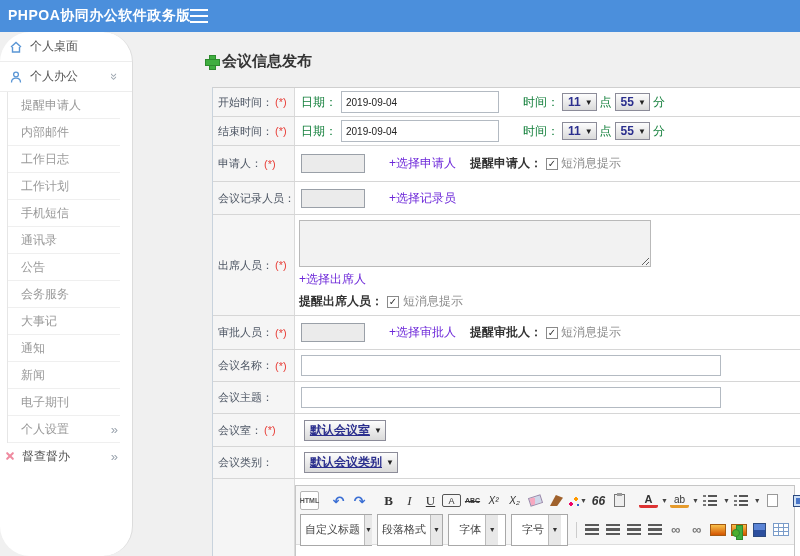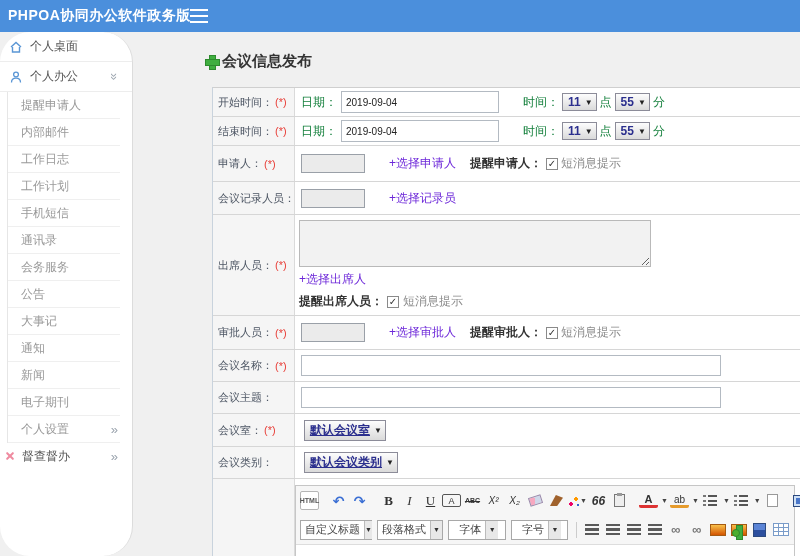--- a/index.html
+++ b/index.html
@@ -108,21 +108,21 @@
     radial-gradient(circle 2px at 3px 9px,#e06 98%,transparent),
     radial-gradient(circle 2px at 8px 4px,#f90 98%,transparent),
     radial-gradient(circle 1.5px at 10px 10px,#36c 98%,transparent); }
   .i-clip { width:11px; height:13px; border:1px solid #777; background:#eee; position:relative; }
   .i-clip::before { content:""; position:absolute; left:2px; top:-2px; width:5px; height:3px; background:#999; }
   .i-list { width:14px; height:11px; background:
     repeating-linear-gradient(to bottom,#555 0 2px,transparent 2px 4.5px) 5px 0/9px 100% no-repeat,
     repeating-linear-gradient(to bottom,#777 0 2px,transparent 2px 4.5px) 0 0/3px 100% no-repeat; }
   .i-page { width:11px; height:13px; background:#fff; border:1px solid #999; }
   .i-mon { width:16px; height:12px; background:#4a77c9; border:1px solid #2c4a80; box-shadow:inset 0 0 0 2px #cfe0f5; }
-  .tb-sel { display:inline-flex; align-items:center; height:20px; border:1px solid #a8a8a8; background:#fff;
+  .tb-sel { display:inline-flex; align-items:center; height:32px; border:1px solid #a8a8a8; background:#fff;
     font-size:11px; color:#444; margin-right:3px; cursor:pointer; }
   .tb-sel .tsv { padding:0 4px; white-space:nowrap; }
   .tb-sel .tsa { width:13px; align-self:stretch; background:#e8e8e8; border-left:1px solid #bbb;
     display:flex; align-items:center; justify-content:center; font-size:7px; color:#333; }
   .w70{width:72px; justify-content:space-between}.w64{width:66px; justify-content:space-between}
   .w76{width:78px; justify-content:center}
   .i-align { width:14px; height:11px; background:repeating-linear-gradient(to bottom,#5a5a5a 0 2px,transparent 2px 4.5px); }
   .i-link { font-size:13px; font-weight:bold; color:#777; }
   .i-img { width:16px; height:12px; border:1px solid #a55a12; background:linear-gradient(#f9c04a,#d35400); position:relative; }
   .i-img.plus::after { content:""; position:absolute; right:-2px; bottom:-2px; width:6px; height:6px;
@@ -156,22 +156,22 @@
     <span>个人办公</span>
     <span class="chev chev-down">»</span>
   </div>
   <div class="submenu">
     <div class="sub-item">提醒申请人</div>
     <div class="sub-item">内部邮件</div>
     <div class="sub-item">工作日志</div>
     <div class="sub-item">工作计划</div>
     <div class="sub-item">手机短信</div>
     <div class="sub-item">通讯录</div>
+    <div class="sub-item">公告</div>
     <div class="sub-item">会务服务</div>
-    <div class="sub-item">公告</div>
     <div class="sub-item">大事记</div>
     <div class="sub-item">通知</div>
     <div class="sub-item">新闻</div>
     <div class="sub-item">电子期刊</div>
     <div class="sub-item">
       <span>个人设置</span>
       <span class="chev">»</span>
     </div>
   </div>
   <div class="side-bottom">

